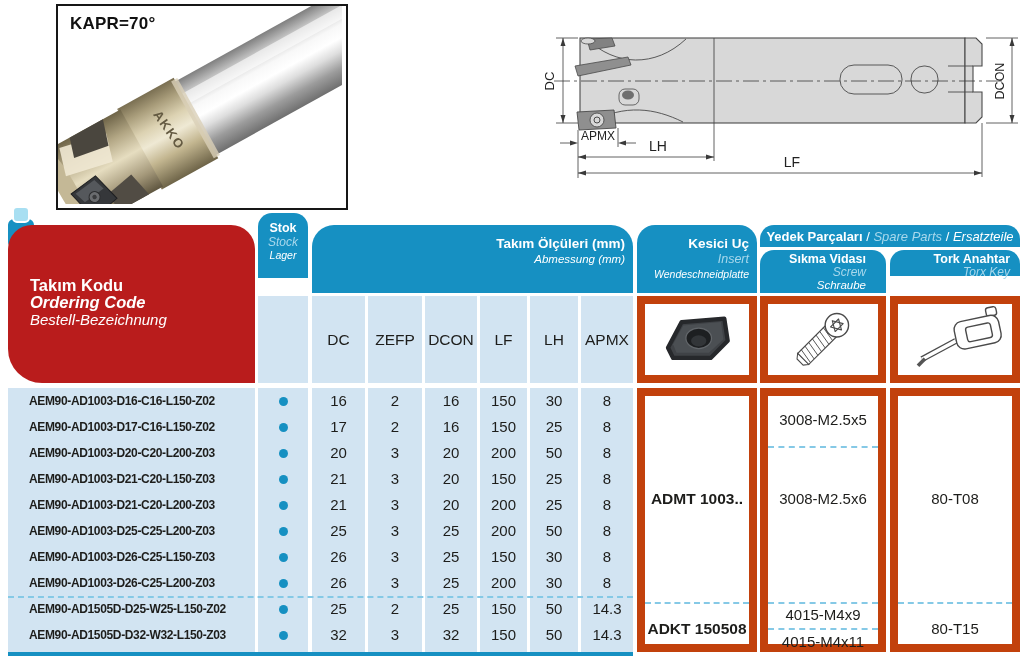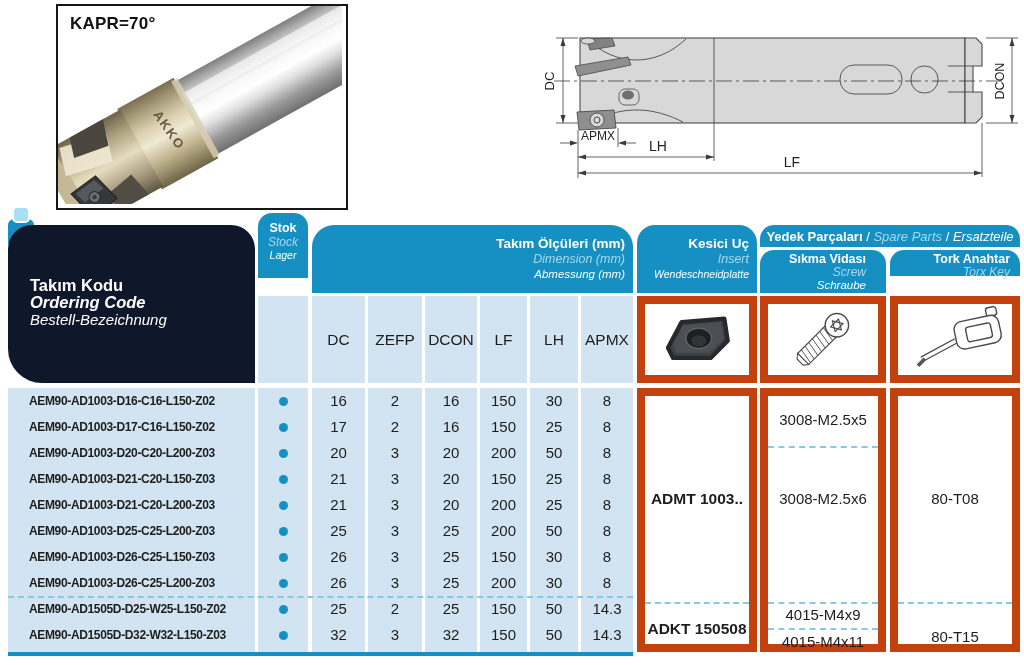--- a/index.html
+++ b/index.html
@@ -6,21 +6,21 @@
   body{width:1024px;height:665px;position:relative;overflow:hidden;
        font-family:"Liberation Sans", sans-serif;color:#1d1d1b;}
   .abs{position:absolute;}
 
   
   .photo-frame{left:56px;top:4px;width:288px;height:202px;border:2px solid #161616;background:#fff;}
   .kapr{left:12px;top:8px;font-size:17px;font-weight:bold;letter-spacing:.2px;color:#111;}
 
   
   .hdr-blue{background:#1690c2;color:#fff;}
-  .navy-box{left:8px;top:225px;width:247px;height:158px;background:#0f172a;
+  .navy-box{left:8px;top:225px;width:247px;height:158px;background:#b91c1c;
             border-radius:24px 24px 0 34px;padding:52px 0 0 22px;box-sizing:border-box;color:#fff;}
   .navy-l1{font-size:16.5px;font-weight:bold;line-height:17px;}
   .navy-l2{font-size:16.5px;font-weight:bold;font-style:italic;line-height:17px;}
   .navy-l3{font-size:15px;font-style:italic;line-height:17px;}
 
   .stok-hdr{left:258px;top:213px;width:50px;height:65px;border-radius:14px 14px 0 0;
             text-align:center;padding-top:9px;box-sizing:border-box;}
   .stok-hdr .l1{font-size:12.5px;font-weight:bold;line-height:13.5px;}
   .stok-hdr .l2{font-size:12px;font-style:italic;line-height:13.5px;color:#a8d8ec;}
   .stok-hdr .l3{font-size:10.5px;font-style:italic;line-height:13.5px;}
@@ -197,21 +197,20 @@
 </div>
 
 <div class="abs hdr-blue stok-hdr">
   <div class="l1">Stok</div>
   <div class="l2">Stock</div>
   <div class="l3">Lager</div>
 </div>
 
 <div class="abs hdr-blue dim-hdr">
   <div class="blk-l1">Takım Ölçüleri (mm)</div>
-  <div class="blk-l2">Dimension (mm)</div>
   <div class="blk-l3">Abmessung (mm)</div>
 </div>
 
 <div class="abs hdr-blue ins-hdr">
   <div class="blk-l1">Kesici Uç</div>
   <div class="blk-l2">Insert</div>
   <div class="blk-l3" style="font-size:10.5px;">Wendeschneidplatte</div>
 </div>
 
 <div class="abs hdr-blue spare-banner">
@@ -404,17 +403,17 @@
   <div class="dash" style="top:50px;"></div>
   <div class="box-label" style="top:90px;">3008-M2.5x6</div>
   <div class="dash" style="top:206px;"></div>
   <div class="box-label" style="top:206px;">4015-M4x9</div>
   <div class="dash" style="top:232px;"></div>
   <div class="box-label" style="top:233px;">4015-M4x11</div>
 </div>
 <div class="abs wbox data-box" style="left:890px;width:130px;">
   <div class="box-label" style="top:90px;">80-T08</div>
   <div class="dash" style="top:206px;"></div>
-  <div class="box-label" style="top:228px;">80-T15</div>
+  <div class="box-label" style="top:220px;">80-T15</div>
 </div>
 
 <div class="abs group-dash"></div>
 <div class="abs bottom-line"></div>
 
 </body></html>

